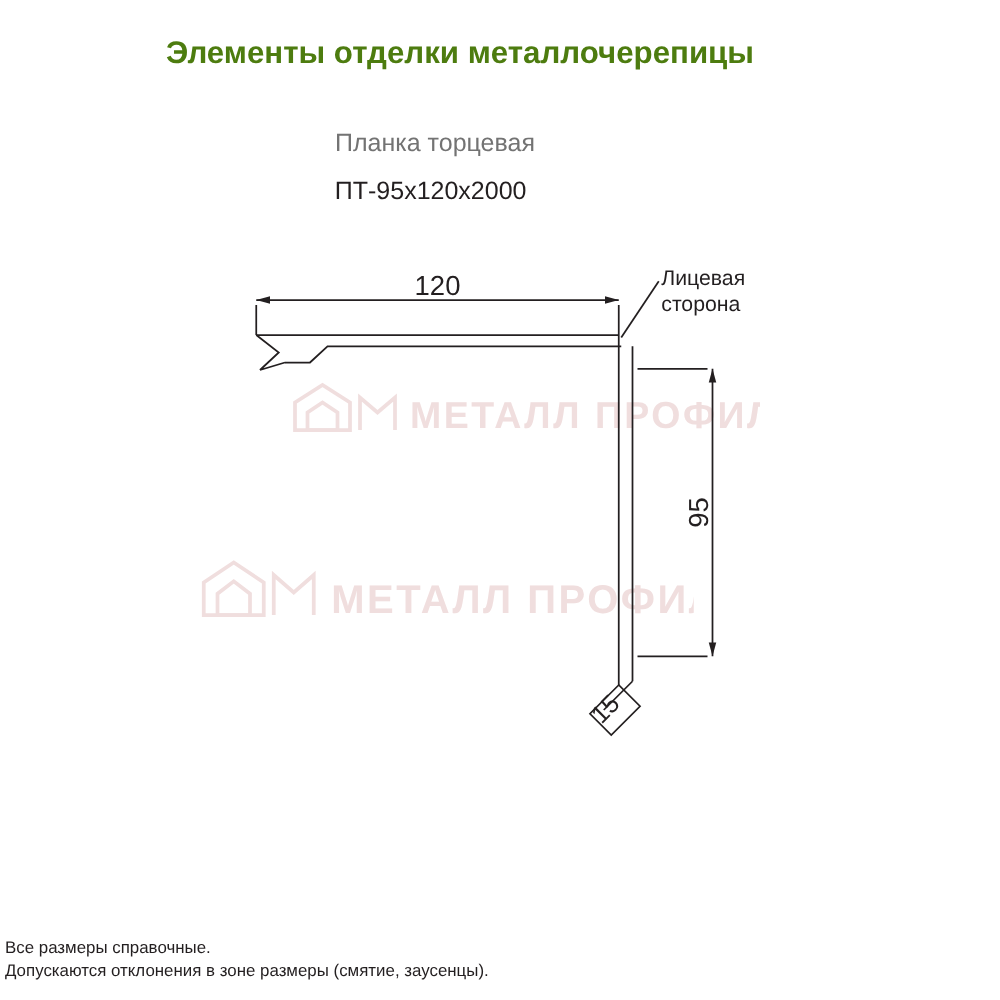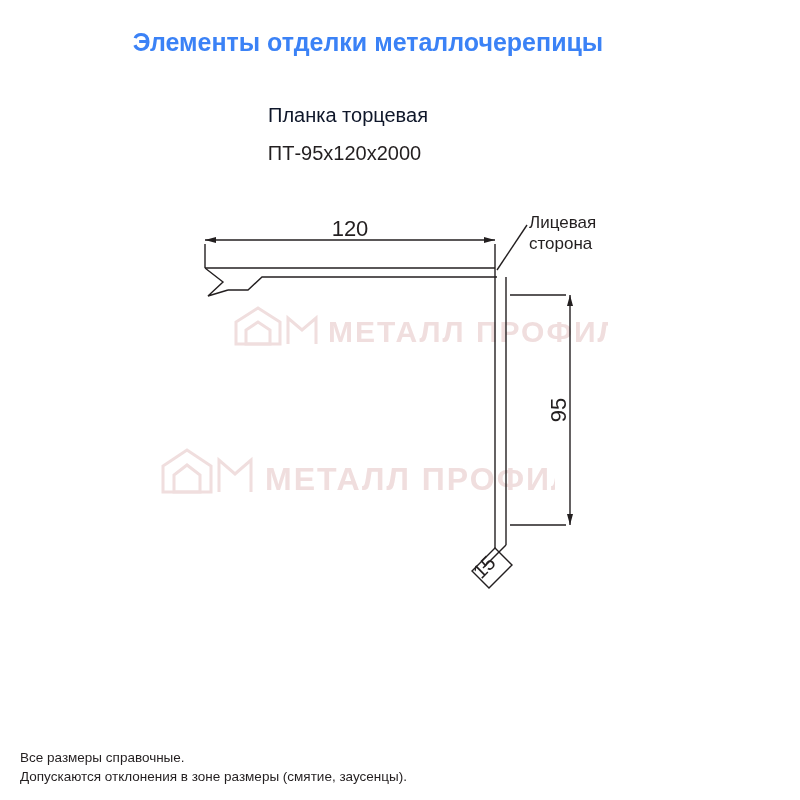--- a/index.html
+++ b/index.html
@@ -21,50 +21,50 @@
   }
   .title-main {
     position: absolute;
     top: 28px;
     left: 0;
     width: 736px;
     text-align: center;
     font-size: 25px;
     font-weight: bold;
     letter-spacing: 0px;
-    color: #3b82f6;
+    color: #4d7c0f;
   }
   .title-sub {
     position: absolute;
     top: 104px;
     left: 0;
     width: 696px;
     text-align: center;
     font-size: 20px;
-    color: #0f172a;
+    color: #737373;
   }
   .title-code {
     position: absolute;
     top: 142px;
     left: 0;
     width: 689px;
     text-align: center;
     font-size: 20px;
     color: #231f20;
   }
   .drawing {
     position: absolute;
     top: 0;
     left: 0;
     width: 800px;
     height: 800px;
   }
   .footer {
     position: absolute;
-    left: 20px;
+    left: 4px;
     bottom: 14px;
     font-size: 13.5px;
     line-height: 19px;
     color: #231f20;
   }
   .footer div { white-space: nowrap; }
   .wm {
     position: absolute;
     pointer-events: none;
     user-select: none;

